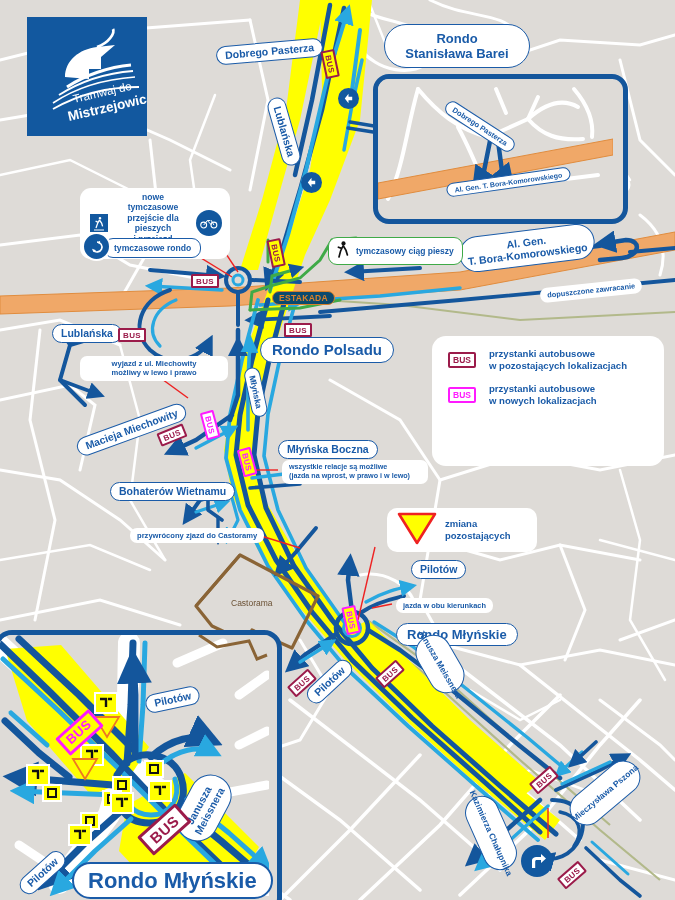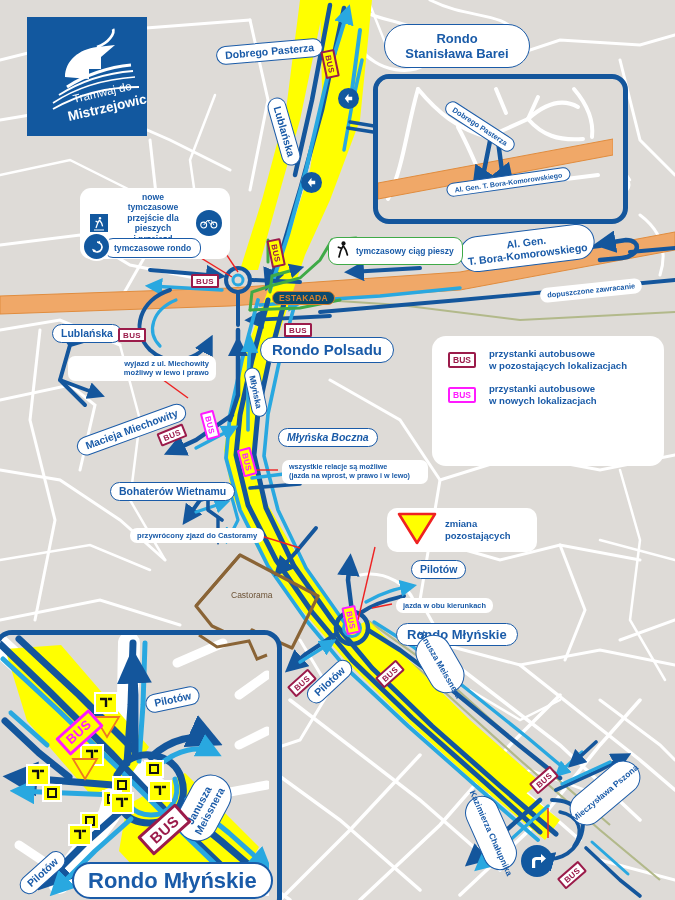--- a/index.html
+++ b/index.html
@@ -72,21 +72,21 @@
   .signchip{position:absolute;}
   .round-sign{
     width:26px;height:26px;border-radius:50%;background:#12589f;
     display:flex;align-items:center;justify-content:center;color:#fff;
   }
   .sq-sign{
     width:24px;height:24px;background:#12589f;border:2px solid #fff;
     display:flex;align-items:center;justify-content:center;box-sizing:border-box;
   }
   .castorama-label{
-    position:absolute;color:#6b5134;font-size:8.5px;font-weight:normal;
+    position:absolute;color:#6b5134;font-size:8.5px;font-weight:normal;margin-top:8px;
   }
   .est-label{
     position:absolute;background:#0c4a6e;border:1.4px solid #d9822b;border-radius:8px;
     color:#d9822b;font-weight:bold;font-size:8.5px;padding:1px 6px;letter-spacing:.3px;
   }
 </style>
 </head>
 <body>
 
 <div id="map">
@@ -348,21 +348,21 @@
   <div class="pill md" style="left:216px;top:42px;transform:rotate(-5deg);">Dobrego Pasterza</div>
 
   <div class="pill md" style="left:249px;top:122px;transform:rotate(74deg);">Lublańska</div>
 
   <div class="pill md" style="left:52px;top:324px;">Lublańska</div>
 
   <div class="pill xl" style="left:260px;top:337px;">Rondo Polsadu</div>
 
   <div class="pill sm" style="left:231px;top:384px;transform:rotate(78deg);">Młyńska</div>
 
-  <div class="pill md" style="left:278px;top:428px;font-style:italic;">Młyńska Boczna</div>
+  <div class="pill md" style="left:278px;top:440px;">Młyńska Boczna</div>
 
   <div class="pill md" style="left:74px;top:420px;transform:rotate(-20deg);">Macieja Miechowity</div>
 
   <div class="pill md" style="left:110px;top:482px;">Bohaterów Wietnamu</div>
 
   <div class="pill md" style="left:411px;top:560px;">Pilotów</div>
 
   <div class="pill lg" style="left:396px;top:623px;">Rondo Młyńskie</div>
 
   <div class="pill sm two" style="left:409px;top:646px;width:62px;height:36px;flex-direction:column;transform:rotate(60deg);">
@@ -426,21 +426,21 @@
           <path d="M6 5 L3.6 10 L2 16 M6.4 5 L9 9.4 L10.4 14 M4.6 7.4 L1.4 6.2" stroke="#111" stroke-width="1.7" fill="none" stroke-linecap="round"></path>
         </svg>
     </span>
     <span>tymczasowy ciąg pieszy</span>
   </div>
 
   <div class="callout plain" style="left:540px;top:283px;transform:rotate(-6deg);font-size:7.4px;">
     <span>dopuszczone zawracanie</span>
   </div>
 
-  <div class="callout plain" style="left:68px;top:356px;width:148px;text-align:right;font-size:7.6px;">
+  <div class="callout plain" style="left:80px;top:356px;width:148px;text-align:center;font-size:7.6px;">
     <span>wyjazd z ul. Miechowity</span><br>
     <span>możliwy w lewo i prawo</span>
   </div>
 
   <div class="callout plain" style="left:282px;top:460px;width:146px;font-size:7.2px;">
     <span>wszystkie relacje są możliwe</span><br>
     <span>(jazda na wprost, w prawo i w lewo)</span>
   </div>
 
   <div class="callout plain" style="left:130px;top:528px;font-size:7.6px;">

